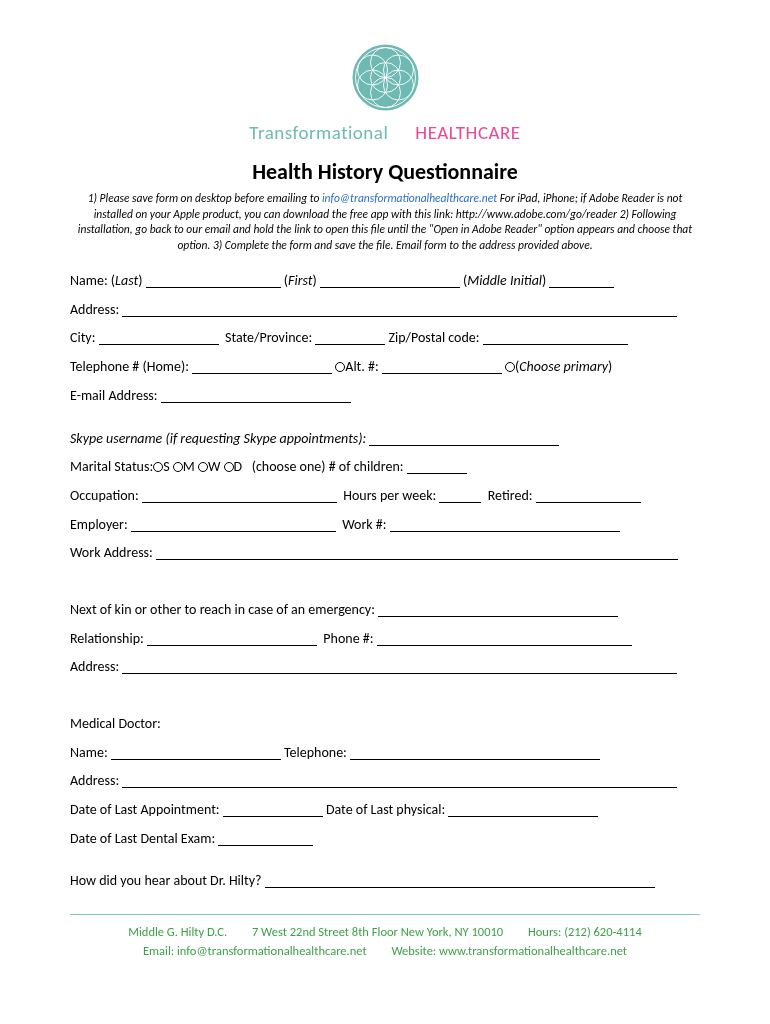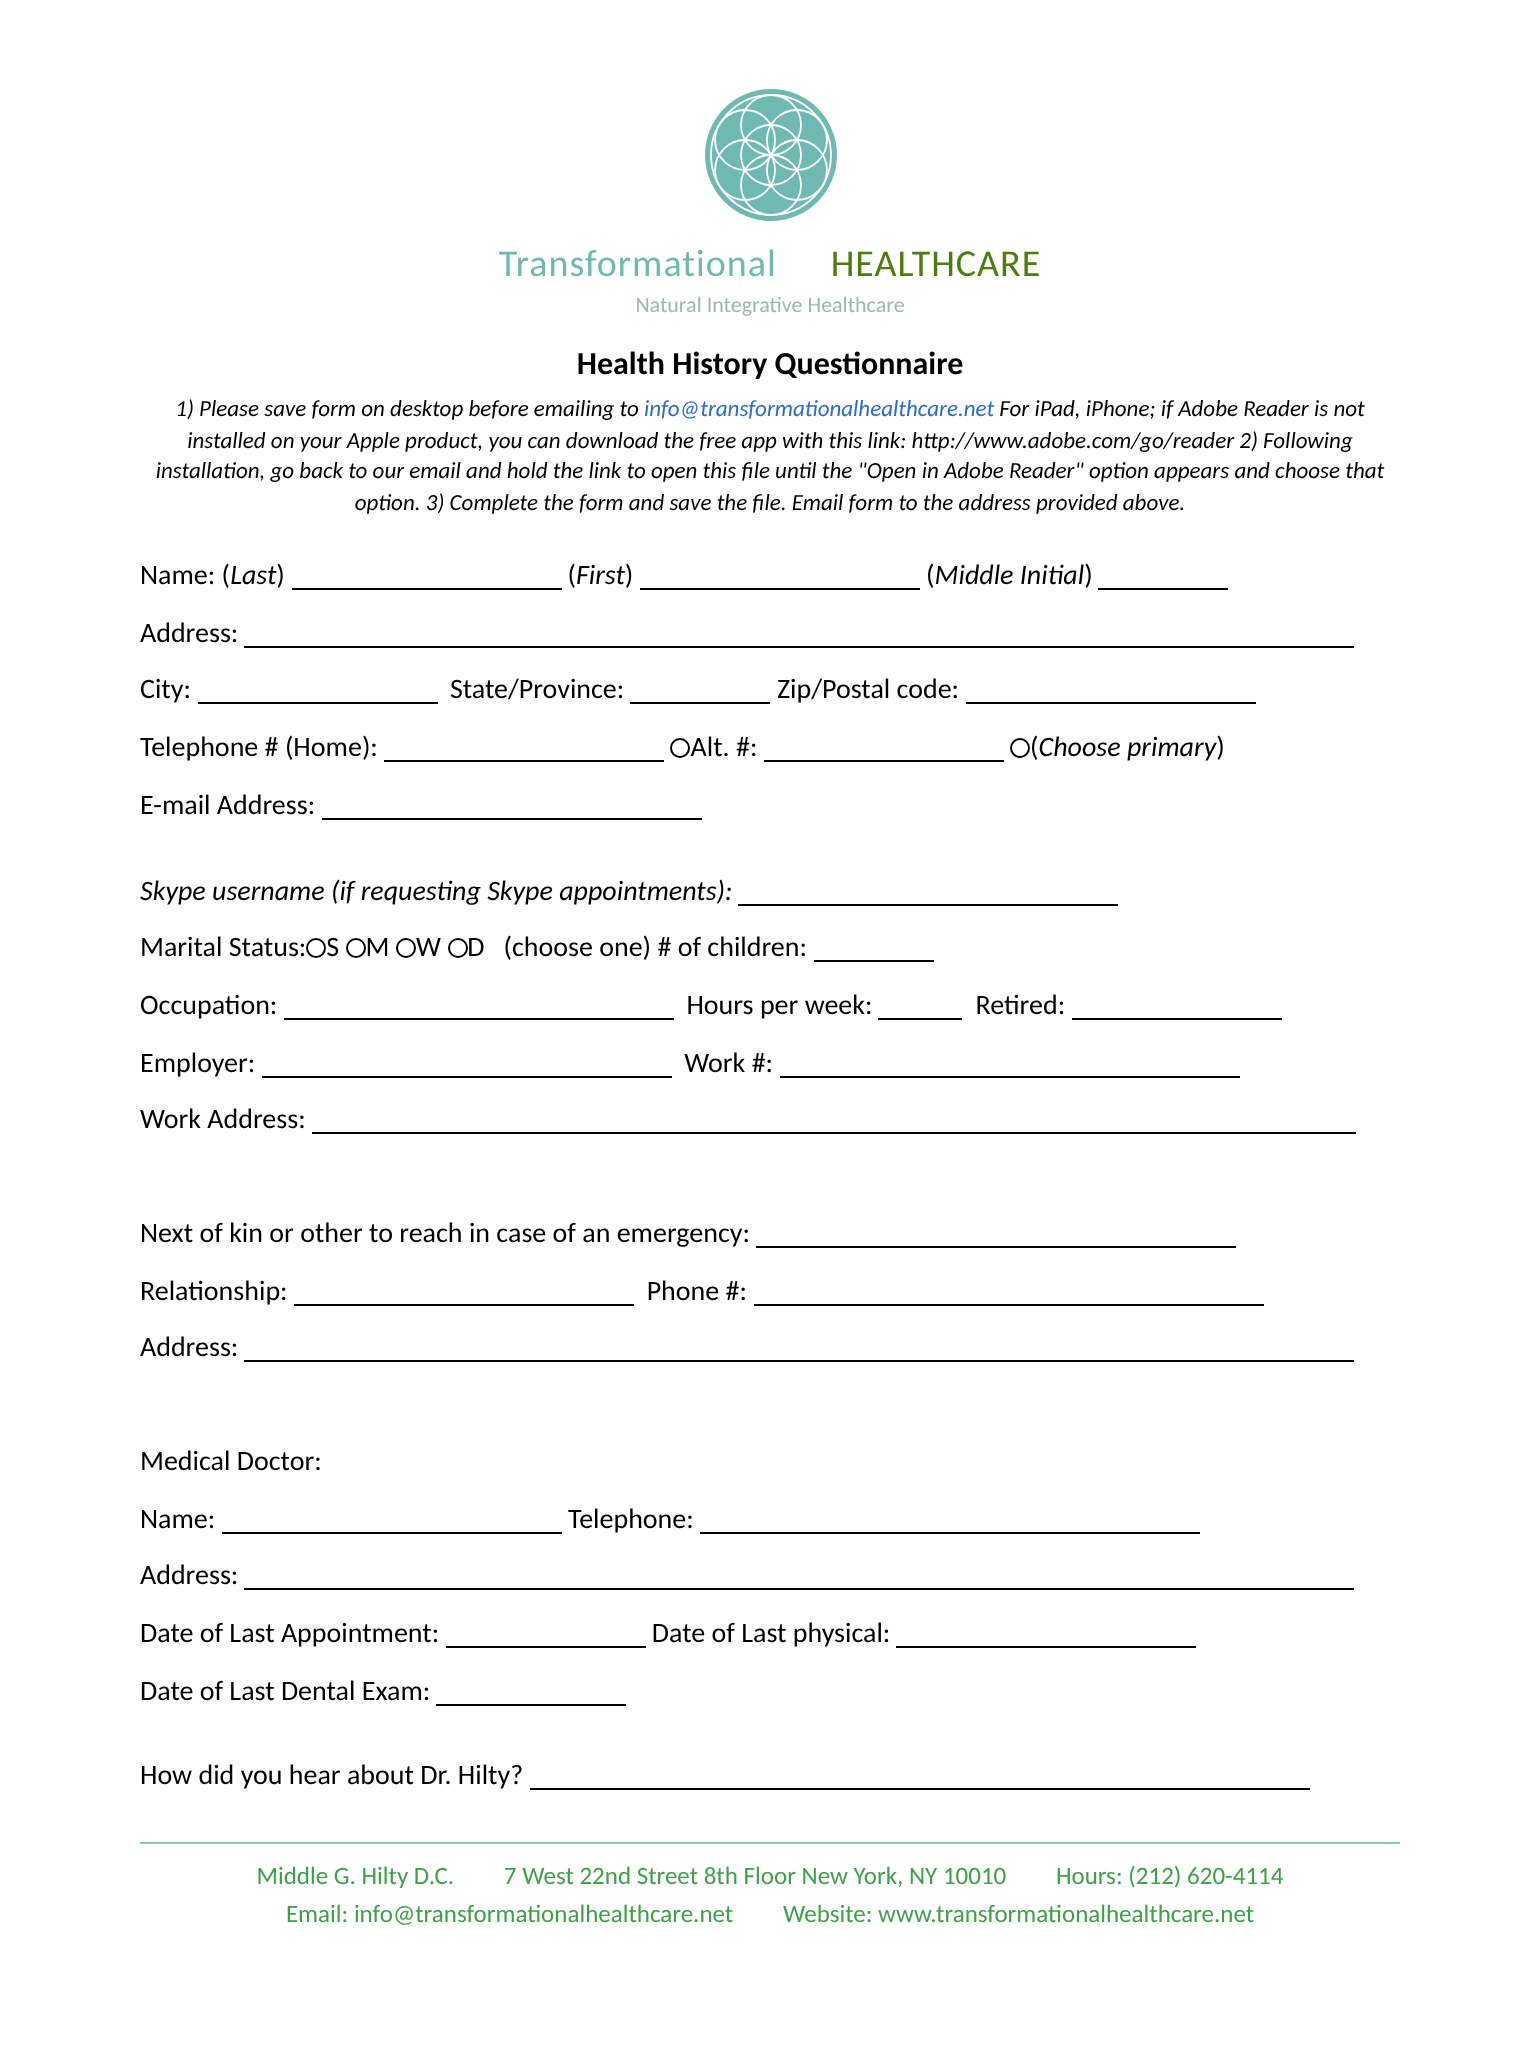--- a/index.html
+++ b/index.html
@@ -18,29 +18,29 @@
     margin: 0 auto 6px;
     position: relative;
   }
   .logo-circle svg { width: 100%; height: 100%; }
   .brand-line1 {
     font-size: 19px;
     color: #6fb9b3;
     letter-spacing: 0.5px;
   }
   .brand-line1 .light { font-weight: 300; }
-  .brand-line1 .bold { font-weight: 400; color:#4d7c0f;margin-left:27px; }
+  .brand-line1 .bold { font-weight: 400; color:#ec4899;margin-left:27px; }
   .brand-line2 {
     font-size: 11px;
     color: #9db8b4;
     margin-top: 2px;
   }
   h1.form-title {
     text-align: center;
-    font-size: 16px;
+    font-size: 22px;
     font-weight: bold;
     margin: 14px 0 6px;
   }
   .instructions {
     text-align: center;
     font-style: italic;
     font-size: 11.5px;
     line-height: 1.35;
     margin-bottom: 14px;
   }
@@ -94,21 +94,20 @@
         <circle cx="67.3" cy="40" r="20"></circle>
         <circle cx="32.7" cy="60" r="20"></circle>
         <circle cx="67.3" cy="60" r="20"></circle>
         <circle cx="50" cy="50" r="40"></circle>
       </g>
     </svg>
   </div>
   <div class="brand-line1">
     <span class="light">Transformational</span><span class="bold">HEALTHCARE</span>
   </div>
-  <div class="brand-line2">Natural Integrative Healthcare</div>
 </div>
 
 <h1 class="form-title">Health History Questionnaire</h1>
 
 <div class="instructions">
   <span>1) Please save form on desktop before emailing to </span><a>info@transformationalhealthcare.net</a><span> For iPad, iPhone; if Adobe Reader is not installed on your Apple product, you can download the free app with this link: http://www.adobe.com/go/reader 2) Following installation, go back to our email and hold the link to open this file until the "Open in Adobe Reader" option appears and choose that option. 3) Complete the form and save the file. Email form to the address provided above.</span>
 </div>
 
 <div class="form-body">
 

